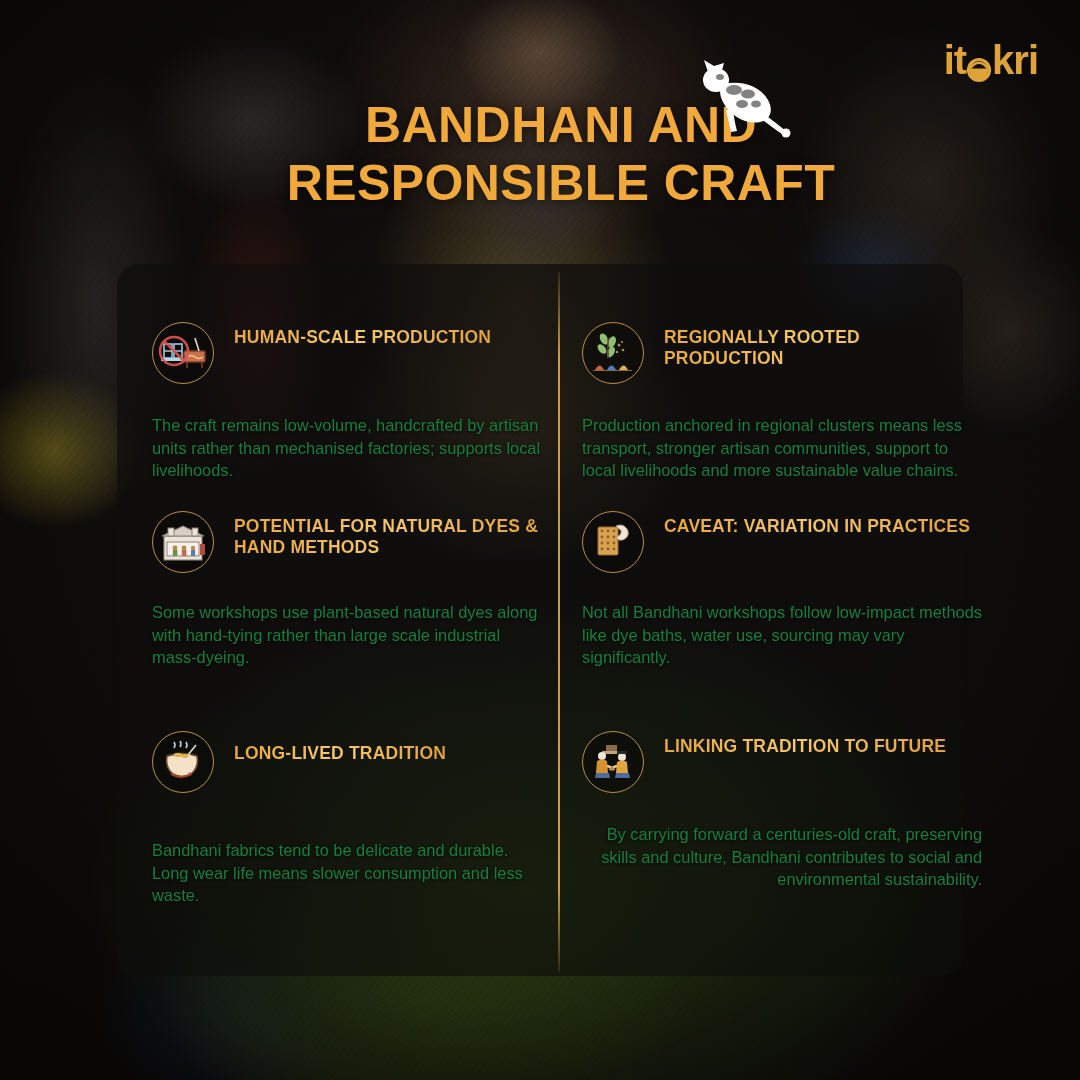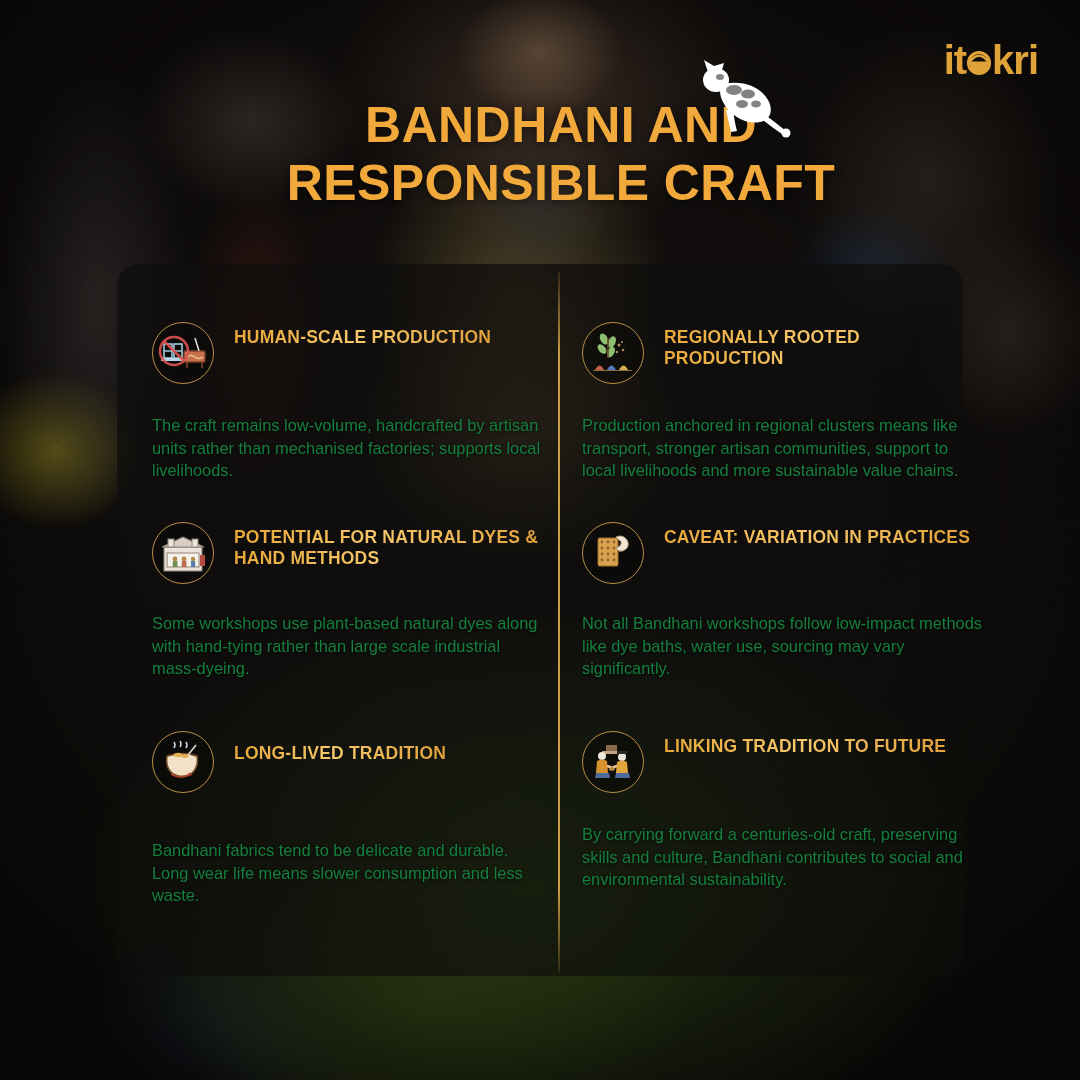--- a/index.html
+++ b/index.html
@@ -52,21 +52,21 @@
   }
   .vignette{
     position:absolute; inset:0;
     background:radial-gradient(ellipse 760px 700px at 50% 46%, rgba(0,0,0,0) 35%, rgba(0,0,0,.55) 100%);
   }
   .dim{ position:absolute; inset:0; background:rgba(10,8,6,.30); }
 
   
   .logo{
     position:absolute; top:40px; right:42px;
-    display:flex; align-items:center; gap:0px;
+    display:flex; align-items:flex-end; gap:0px;
     font-size:40px; font-weight:700; letter-spacing:-1px;
     color:#E0A33A; line-height:1;
   }
   .logo .basket{
     position:relative; display:inline-block; width:26px; height:26px;
     vertical-align:baseline;
   }
   .logo .basket svg{ position:absolute; left:0; bottom:-4px; }
 
   
@@ -94,21 +94,21 @@
     position:absolute; left:558px; top:272px; width:1.6px; height:700px;
     background:linear-gradient(180deg, rgba(200,150,60,.15) 0%, rgba(212,164,74,.95) 12%, rgba(212,164,74,.95) 88%, rgba(200,150,60,.15) 100%);
     z-index:6;
   }
 
   
   .card{ position:absolute; z-index:7; }
   .card.col-l{ left:152px; width:390px; }
   .card.col-r{ left:582px; width:400px; }
   .card.row1{ top:322px; }
-  .card.row2{ top:522px; }
+  .card.row2{ top:511px; }
   .card.row3{ top:731px; }
 
   .card-head{ display:flex; align-items:flex-start; gap:20px; }
   .icon-circle{
     flex:0 0 auto; width:62px; height:62px; border-radius:50%;
     border:1.5px solid #B98F45;
     background:rgba(10,9,8,.55);
     display:flex; align-items:center; justify-content:center;
     overflow:hidden;
   }
@@ -119,21 +119,21 @@
     -webkit-background-clip:text; background-clip:text; color:transparent;
     text-shadow:none;
   }
   .card-body{
     margin-top:28px;
     font-size:16.4px; line-height:1.38; color:#15803d;
     text-shadow:0 1px 3px rgba(0,0,0,.75);
   }
   .card.row1 .card-body{ margin-top:30px; }
   .card.row3 .card-body{ margin-top:46px; }
-  .card.col-r.row3 .card-body{ margin-top:30px; }
+  .card.col-r.row3 .card-body{ margin-top:30px;text-align:right; }
   .card.col-l.row3 .card-title{ padding-top:12px; }
 </style>
 </head>
 <body>
 
 <div class="photo-bg"></div>
 <div class="figure"></div>
 <div class="photo-grain"></div>
 <div class="vignette"></div>
 <div class="dim"></div>
@@ -222,21 +222,21 @@
             <circle cx="34" cy="12" r="1.1"></circle>
         </g>
         <path d="M7 40 q4.5 -9 9 0 Z" fill="#c2604a"></path>
         <path d="M19 40 q4.5 -9 9 0 Z" fill="#4f7bbf"></path>
         <path d="M31 40 q4.5 -9 9 0 Z" fill="#d8b24f"></path>
         <line x1="5" y1="40.5" x2="44" y2="40.5" stroke="#8a6a3a" stroke-width="1.2"></line>
       </svg>
     </div>
     <div class="card-title">REGIONALLY ROOTED PRODUCTION</div>
   </div>
-  <div class="card-body">Production anchored in regional clusters means like transport, stronger artisan communities, support to local livelihoods and more sustainable value chains.</div>
+  <div class="card-body">Production anchored in regional clusters means less transport, stronger artisan communities, support to local livelihoods and more sustainable value chains.</div>
 </div>
 
 <div class="card col-l row2">
   <div class="card-head">
     <div class="icon-circle">
       <svg width="52" height="48" viewBox="0 0 52 48">
         <rect x="7" y="18" width="38" height="24" fill="#ece4da" stroke="#8d8279" stroke-width="1.1"></rect>
         <path d="M5 18 L26 8 L47 18 Z" fill="#d8cec3" stroke="#8d8279" stroke-width="1.1"></path>
         <rect x="11" y="10" width="6" height="8" fill="#ece4da" stroke="#8d8279" stroke-width="1"></rect>
         <rect x="35" y="10" width="6" height="8" fill="#ece4da" stroke="#8d8279" stroke-width="1"></rect>

